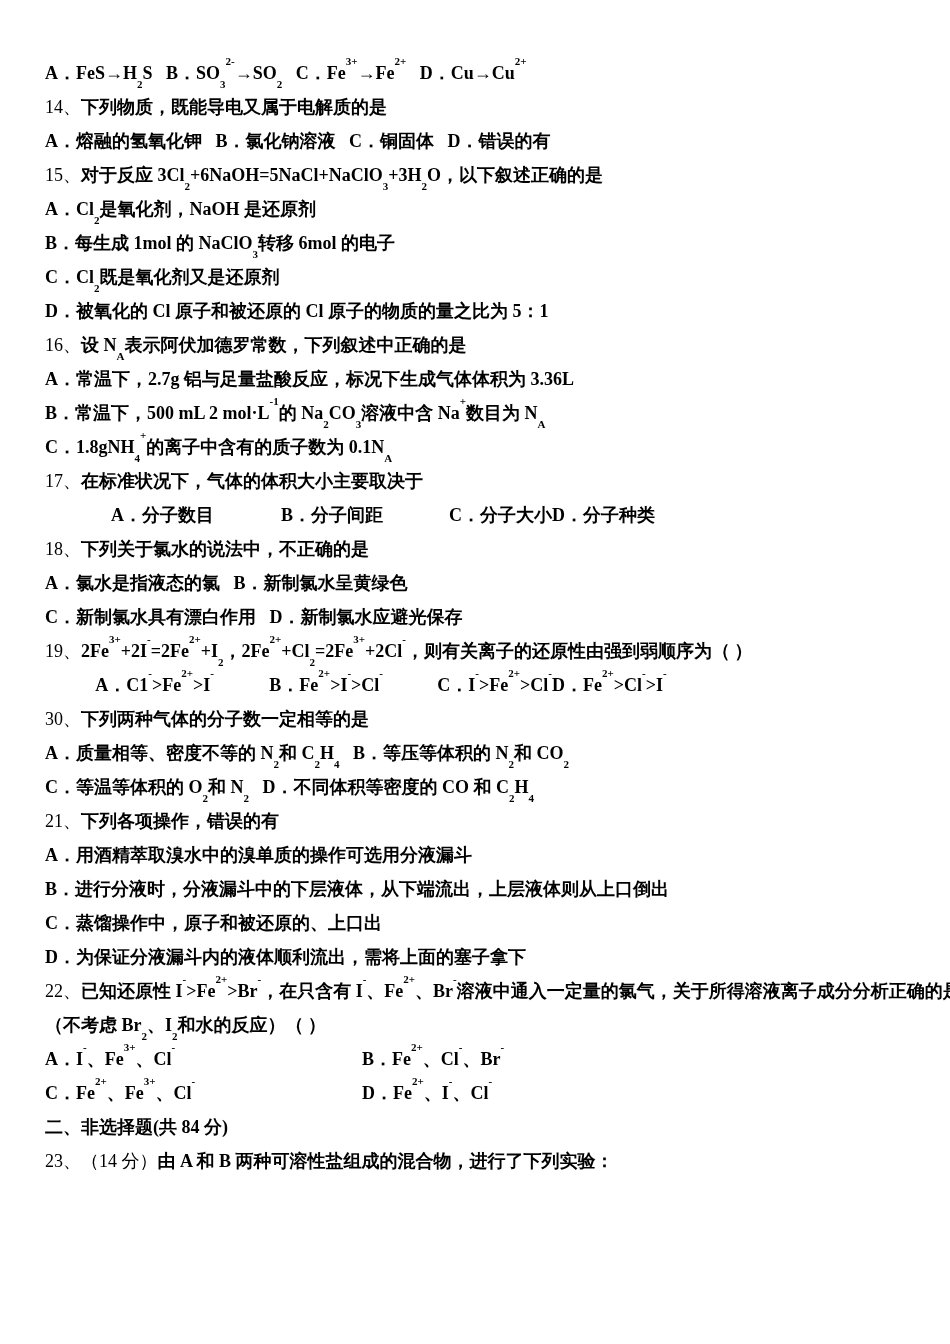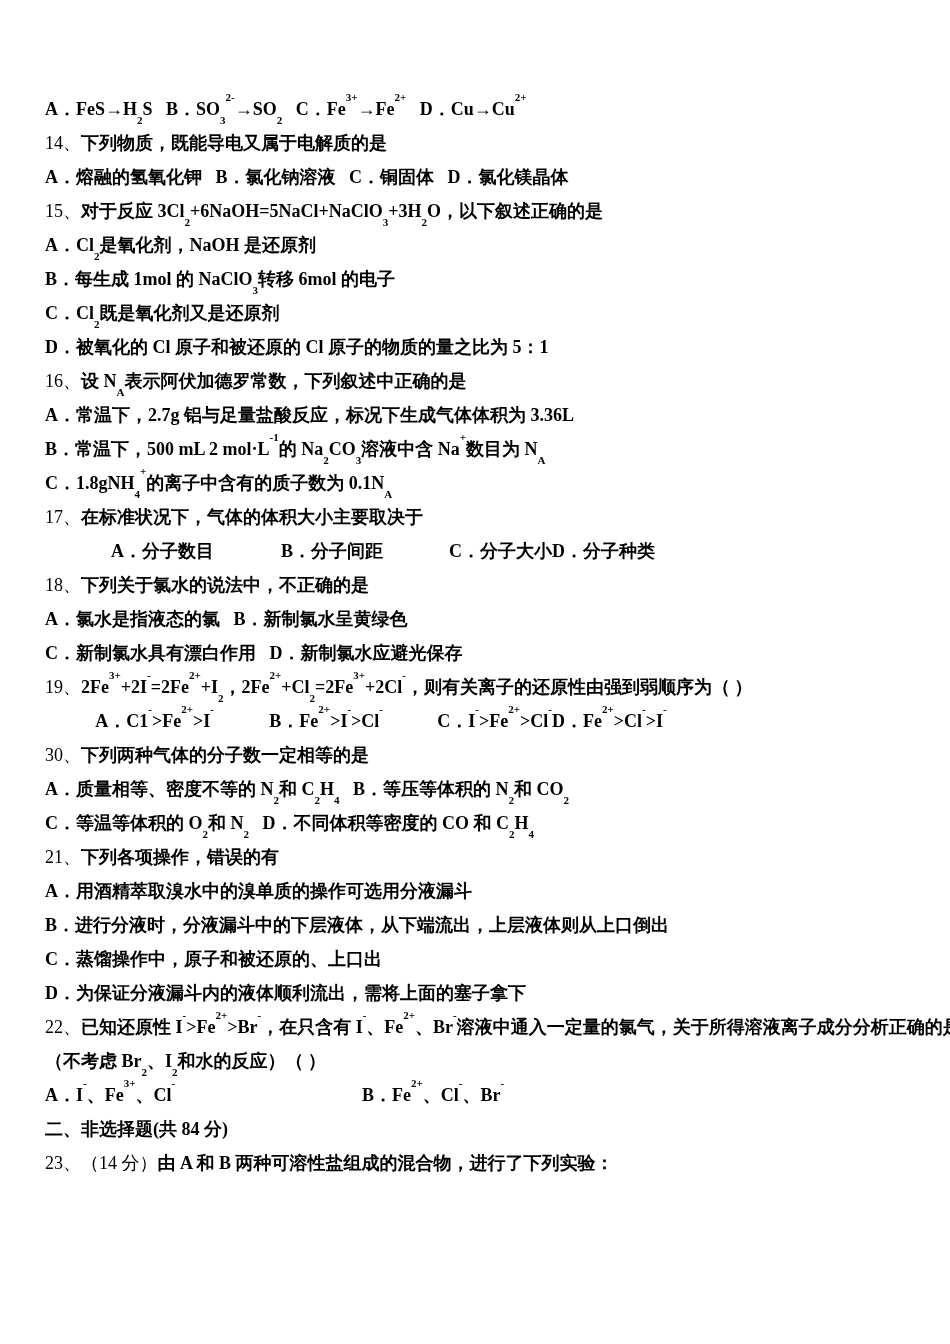--- a/index.html
+++ b/index.html
@@ -1,20 +1,20 @@
 <!DOCTYPE html>
 <html><head>
 <meta charset="utf-8">
 <style>
   html, body { margin: 0; padding: 0; background: #ffffff; }
   body { width: 950px; height: 1344px; overflow: hidden; }
   .page {
     box-sizing: border-box;
     width: 950px; height: 1344px;
-    padding: 92px 30px 0 45px;
+    padding: 56px 30px 0 45px;
     font-family: "Liberation Serif", "DejaVu Serif", serif;
     font-weight: 700;
     font-size: 18px;
     color: #000000;
     background: #ffffff;
   }
   .line {
     height: 34px;
     line-height: 34px;
     white-space: pre;
@@ -27,21 +27,21 @@
   sup { font-size: 11px; font-weight: 700; position: relative; top: -7px; line-height: 0; }
   sub { font-size: 11px; font-weight: 700; position: relative; top: 4px; line-height: 0; }
   .qnum { font-weight: 400; }
 </style>
 </head>
 <body>
 
 <div class="page">
   <div class="line">A．FeS→H<sub>2</sub>S   B．SO<sub>3</sub><sup>2-</sup>→SO<sub>2</sub>   C．Fe<sup>3+</sup>→Fe<sup>2+</sup>   D．Cu→Cu<sup>2+</sup></div>
   <div class="line"><span class="qnum">14、</span>下列物质，既能导电又属于电解质的是</div>
-  <div class="line">A．熔融的氢氧化钾   B．氯化钠溶液   C．铜固体   D．氯化镁晶体</div>
+  <div class="line">A．熔融的氢氧化钾   B．氯化钠溶液   C．铜固体   D．错误的有</div>
   <div class="line"><span class="qnum">15、</span>对于反应 3Cl<sub>2</sub>+6NaOH=5NaCl+NaClO<sub>3</sub>+3H<sub>2</sub>O，以下叙述正确的是</div>
   <div class="line">A．Cl<sub>2</sub>是氧化剂，NaOH 是还原剂</div>
   <div class="line">B．每生成 1mol 的 NaClO<sub>3</sub>转移 6mol 的电子</div>
   <div class="line">C．Cl<sub>2</sub>既是氧化剂又是还原剂</div>
   <div class="line">D．被氧化的 Cl 原子和被还原的 Cl 原子的物质的量之比为 5：1</div>
   <div class="line"><span class="qnum">16、</span>设 N<sub>A</sub>表示阿伏加德罗常数，下列叙述中正确的是</div>
   <div class="line">A．常温下，2.7g 铝与足量盐酸反应，标况下生成气体体积为 3.36L</div>
   <div class="line">B．常温下，500 mL 2 mol·L<sup>-1</sup>的 Na<sub>2</sub>CO<sub>3</sub>溶液中含 Na<sup>+</sup>数目为 N<sub>A</sub></div>
   <div class="line">C．1.8gNH<sub>4</sub><sup>+</sup>的离子中含有的质子数为 0.1N<sub>A</sub></div>
   <div class="line"><span class="qnum">17、</span>在标准状况下，气体的体积大小主要取决于</div>
@@ -68,15 +68,19 @@
   <div class="line">A．用酒精萃取溴水中的溴单质的操作可选用分液漏斗</div>
   <div class="line">B．进行分液时，分液漏斗中的下层液体，从下端流出，上层液体则从上口倒出</div>
   <div class="line">C．蒸馏操作中，原子和被还原的、上口出</div>
   <div class="line">D．为保证分液漏斗内的液体顺利流出，需将上面的塞子拿下</div>
   <div class="line"><span class="qnum">22、</span>已知还原性 I<sup>-</sup>&gt;Fe<sup>2+</sup>&gt;Br<sup>-</sup>，在只含有 I<sup>-</sup>、Fe<sup>2+</sup>、Br<sup>-</sup>溶液中通入一定量的氯气，关于所得溶液离子成分分析正确的是</div>
   <div class="line">（不考虑 Br<sub>2</sub>、I<sub>2</sub>和水的反应）（ ）</div>
   <div class="line row">
     <span class="c2">A．I<sup>-</sup>、Fe<sup>3+</sup>、Cl<sup>-</sup></span>
     <span class="c2">B．Fe<sup>2+</sup>、Cl<sup>-</sup>、Br<sup>-</sup></span>
   </div>
+  <div class="line row">
+    <span class="c2">C．Fe<sup>2+</sup>、Fe<sup>3+</sup>、Cl<sup>-</sup></span>
+    <span class="c2">D．Fe<sup>2+</sup>、I<sup>-</sup>、Cl<sup>-</sup></span>
+  </div>
   <div class="line">二、非选择题(共 84 分)</div>
   <div class="line"><span class="qnum">23、（14 分）</span>由 A 和 B 两种可溶性盐组成的混合物，进行了下列实验：</div>
 </div>
 
 </body></html>

